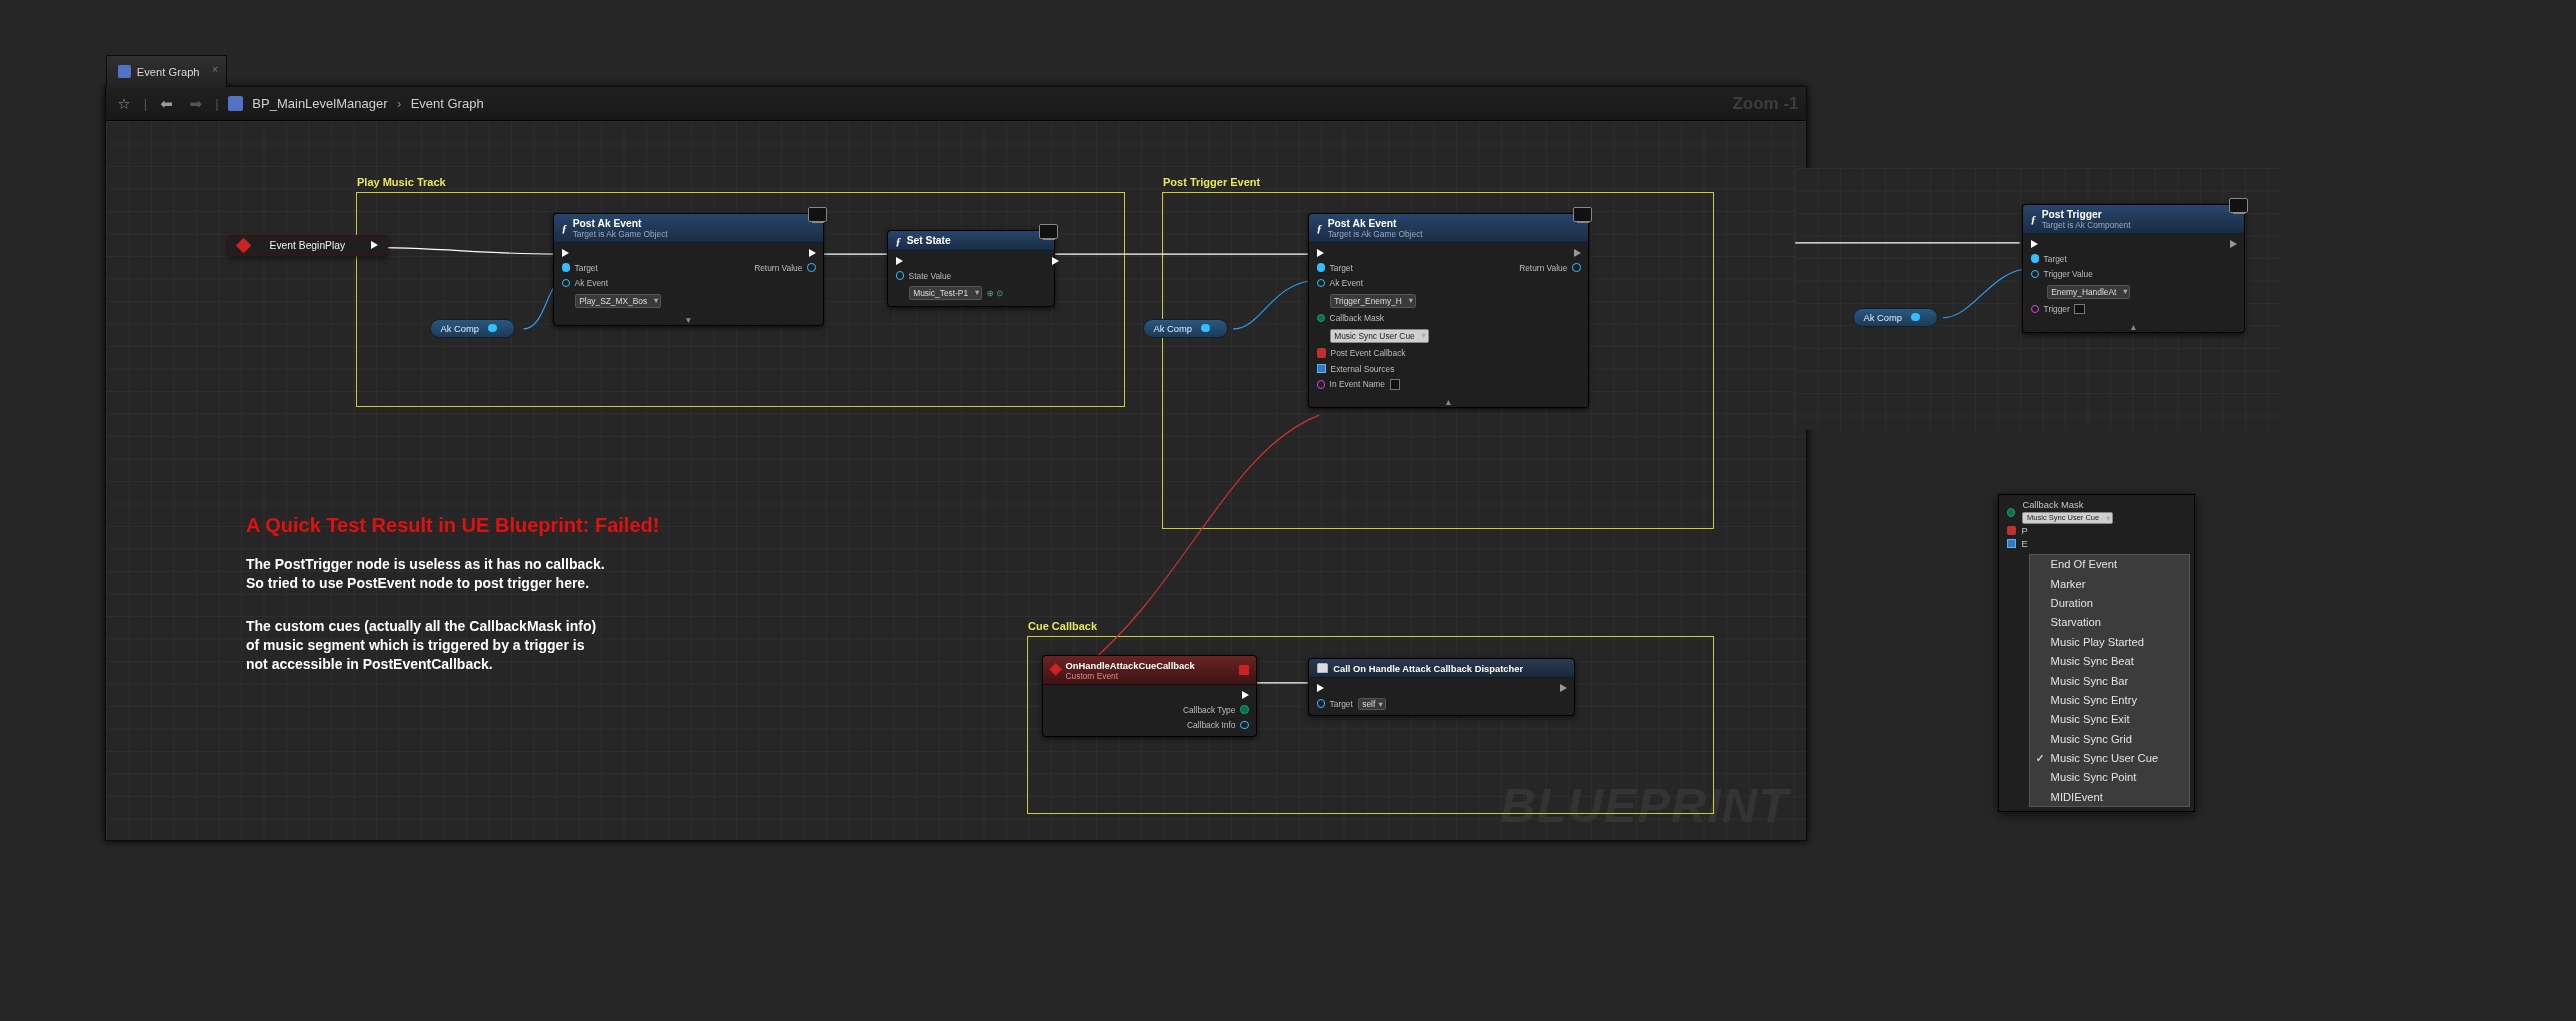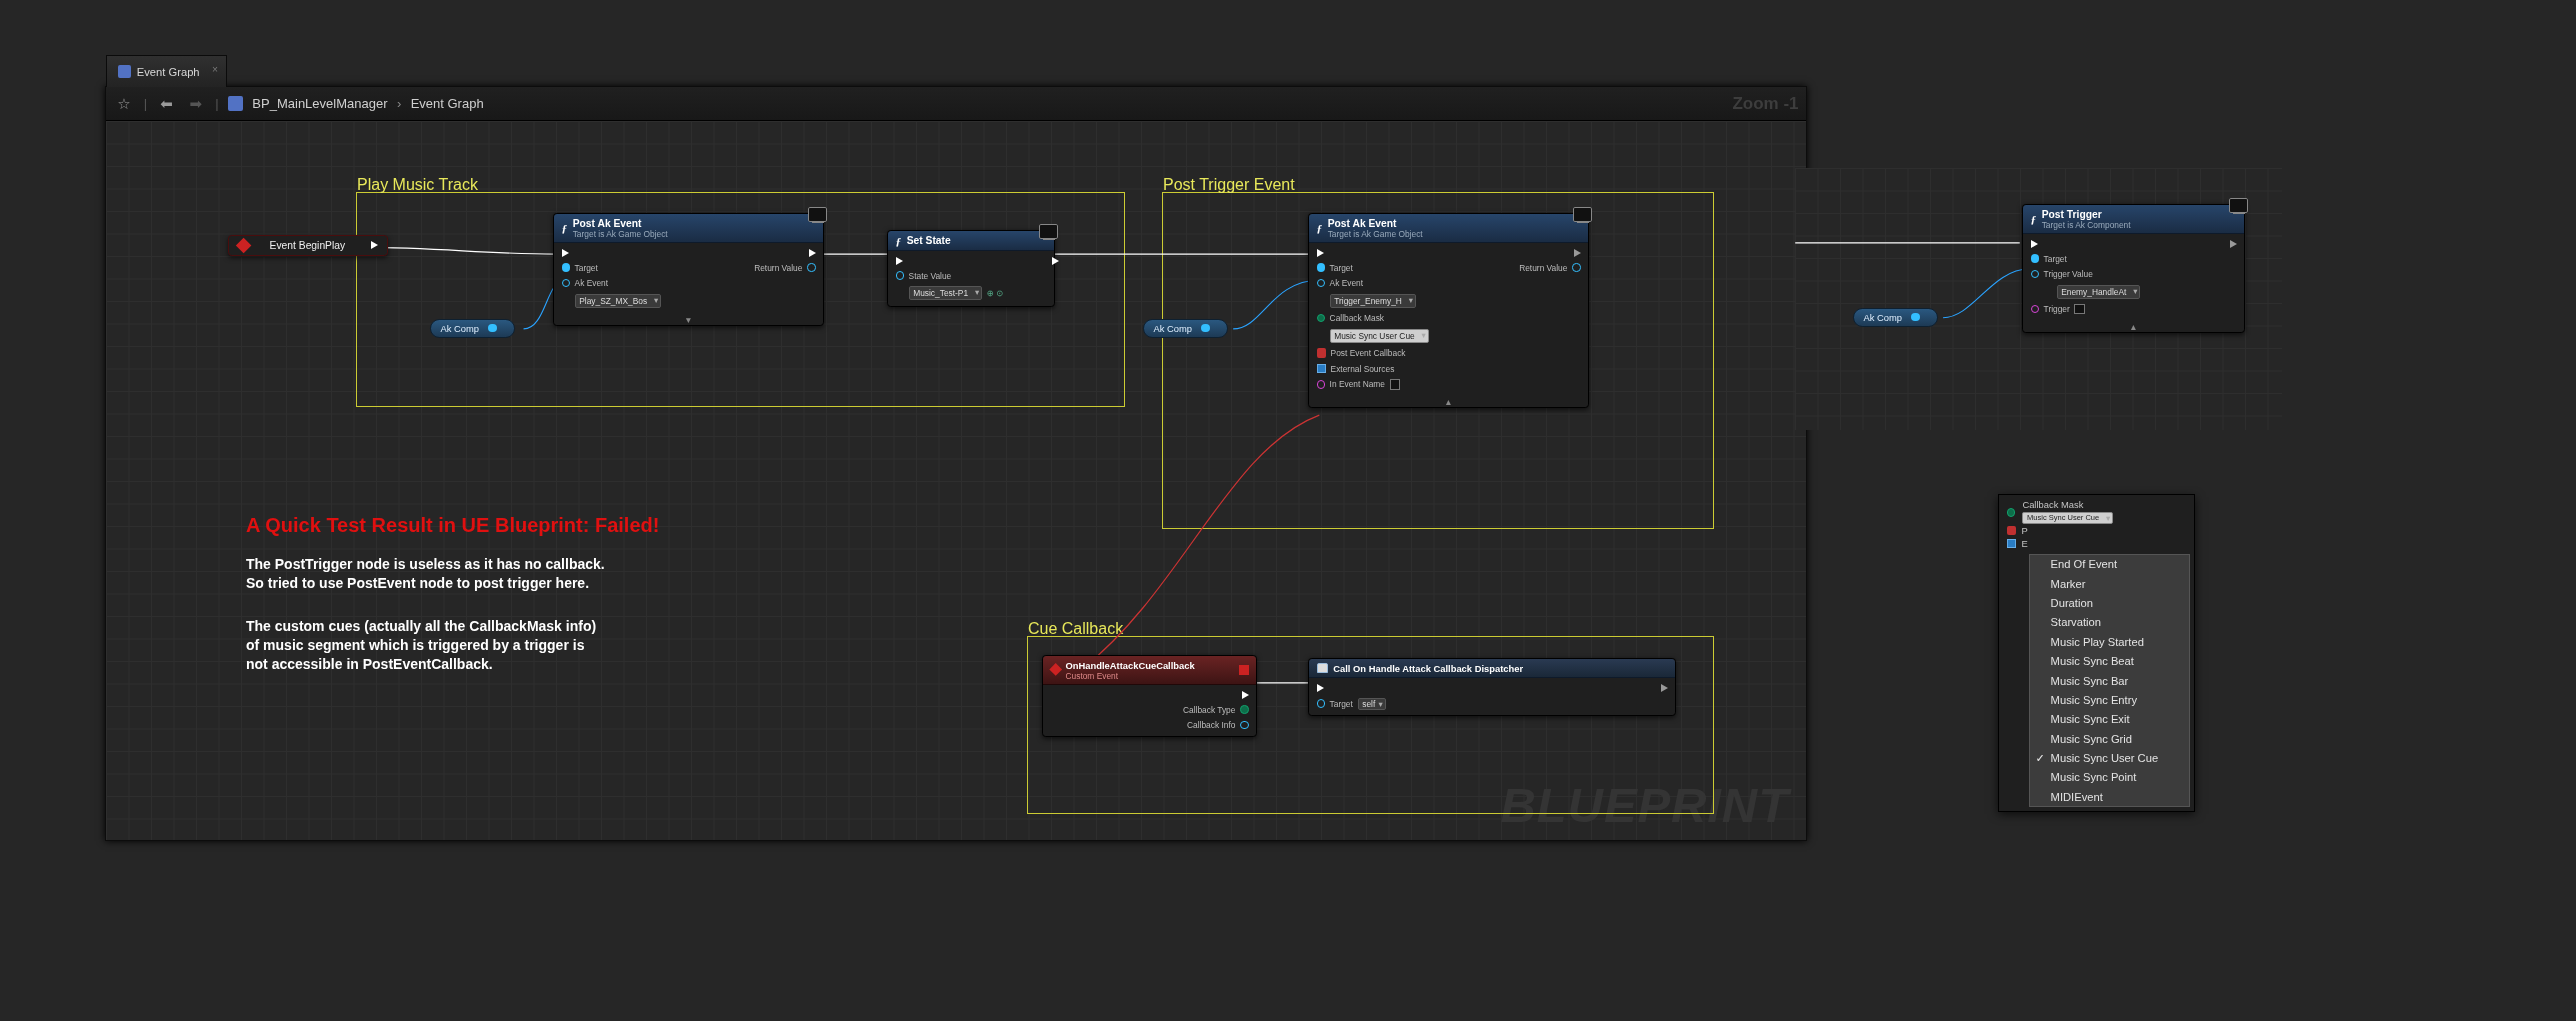--- a/index.html
+++ b/index.html
@@ -22,21 +22,21 @@
  .bp-graph { position:absolute; left:0; top:34px; right:0; bottom:0;
    background-color:#262626;
    background-image:
      linear-gradient(#2e2e2e 0.9px, transparent 0.9px),
      linear-gradient(90deg,#2e2e2e 0.9px, transparent 0.9px);
    background-size:22.5px 22.5px;
  }
  .watermark { position:absolute; right:17px; bottom:7.5px; font-size:49px; font-weight:800; color:#343434; letter-spacing:0.9px; font-style:italic;}
  
  .cbox { position:absolute; border:0.9px solid #cccc33; }
- .cbox .ctitle { position:absolute; top:-17px; left:0; color:#e8e85a; font-size:16px; font-weight:400; }
+ .cbox .ctitle { position:absolute; top:-17px; left:0; color:#e8e85a; font-size:11px; font-weight:700; }
  
  .node { position:absolute; background:#1f1f1f; border:0.9px solid #000; border-radius:3.7px; box-shadow:0 1.9px 5.6px rgba(0,0,0,.6); font-size:9.4px; color:#d0d0d0; }
  .node .titlebar { display:flex; align-items:center; gap:5.6px; padding:3.7px 7.5px; border-radius:3.7px 3.7px 0 0; font-size:10.3px; }
  .node .titlebar .fn { font-style:italic; font-weight:600; font-family:Georgia,serif; font-size:11.2px; color:#fff; }
  .node .titlebar.blue { background:linear-gradient(#27456a,#1a2c44); border-bottom:0.9px solid #0e1a2a;}
  .node .titlebar.red  { background:linear-gradient(#6a2323,#3d1414); border-bottom:0.9px solid #200808;}
  .node .sub { font-size:8.4px; color:#9ab; }
  .node .body { padding:5.6px 7.5px; display:flex; gap:13px; }
  .col { display:flex; flex-direction:column; gap:5.6px; min-width:75px;}
  .pinrow { display:flex; align-items:center; gap:4.7px; white-space:nowrap; }
@@ -293,21 +293,21 @@
                 <span class="dpin enum"></span>
               </div>
            <div class="pinrow right">
                 <span class="mini">Callback Info</span>
                 <span class="dpin obj hollow"></span>
               </div>
          </div>
        </div>
      </div>
 
-     <div class="node" style="left:1202px; top:537px; width:368px;">
+     <div class="node" style="left:1202px; top:537px; width:267px;">
        <div class="titlebar blue" style="background:linear-gradient(#2a3a52,#1a2838);">
          <span style="width:11.2px;height:9.4px;border:0.9px solid #9bd;border-radius:1.9px 1.9px 0 0;background:#ddd;"></span>
          <div style="font-weight:600;color:#fff;font-size:9.4px;">Call On Handle Attack Callback Dispatcher</div>
        </div>
        <div class="body">
          <div class="col">
            <div class="pinrow">
                 <span class="execpin"></span>
               </div>
            <div class="pinrow">
@@ -364,21 +364,21 @@
               <span class="execpin"></span>
             </div>
          <div class="pinrow">
               <span class="dpin obj"></span>
               <span class="mini">Target</span>
             </div>
          <div class="pinrow">
               <span class="dpin obj hollow"></span>
               <span class="mini">Trigger Value</span>
             </div>
-         <div class="pinrow" style="margin-left:26px;">
+         <div class="pinrow" style="margin-left:16px;">
               <span class="dropdown">Enemy_HandleAt</span>
             </div>
          <div class="pinrow">
               <span class="dpin str hollow"></span>
               <span class="mini">Trigger</span>
               <span class="checkbox"></span>
             </div>
        </div>
        <div class="col" style="margin-left:auto;align-items:flex-end;">
          <div class="pinrow right">

